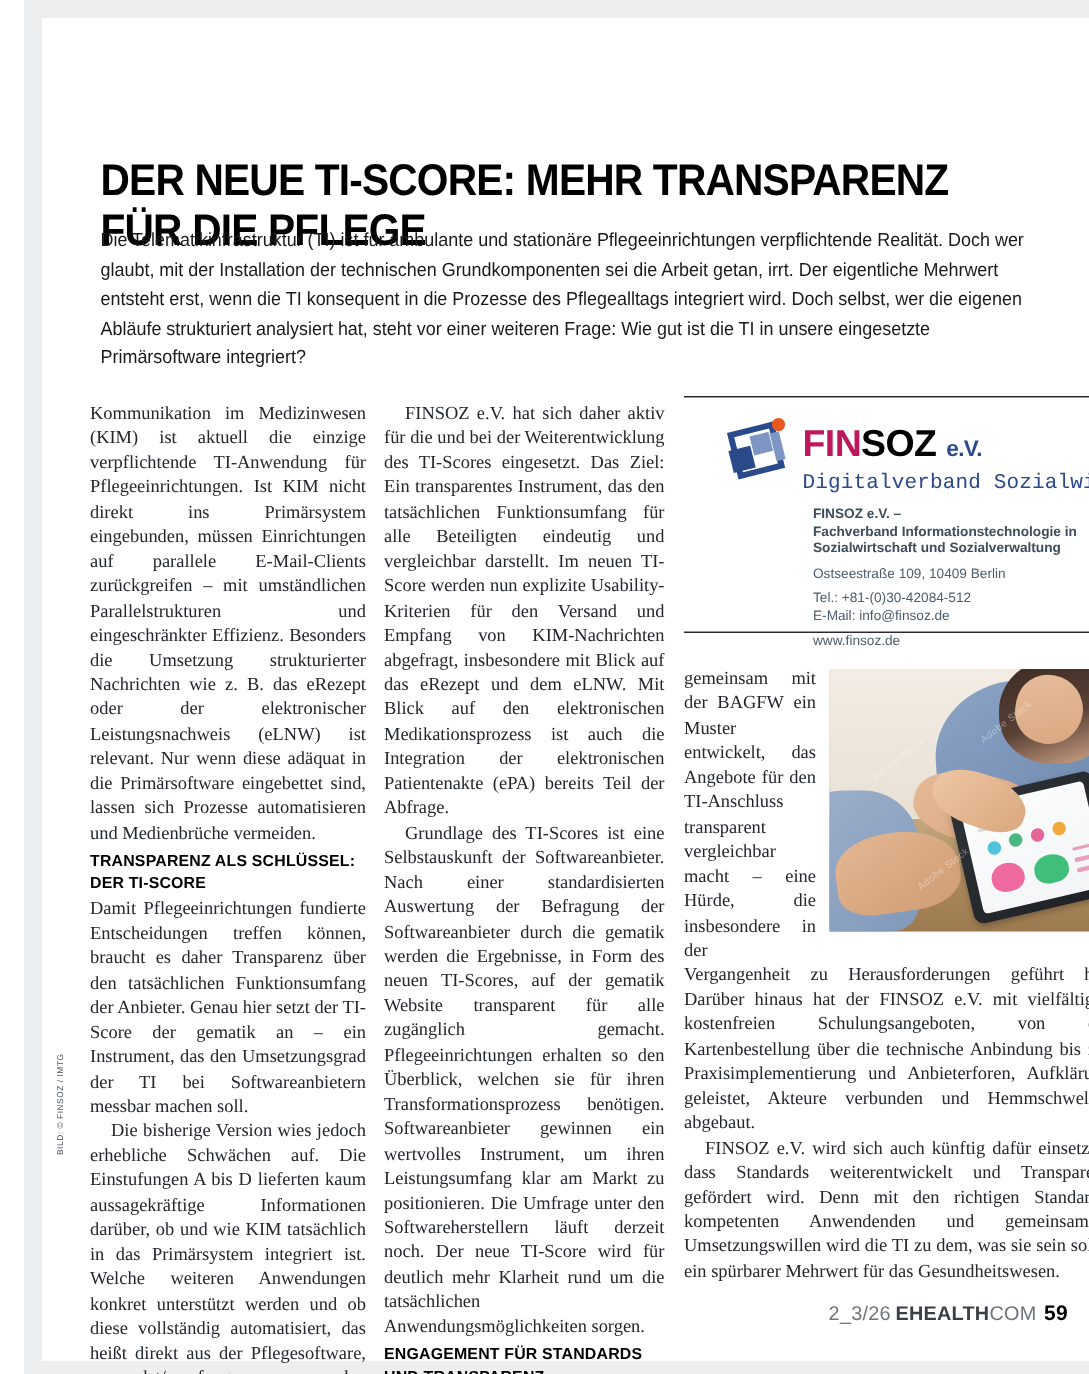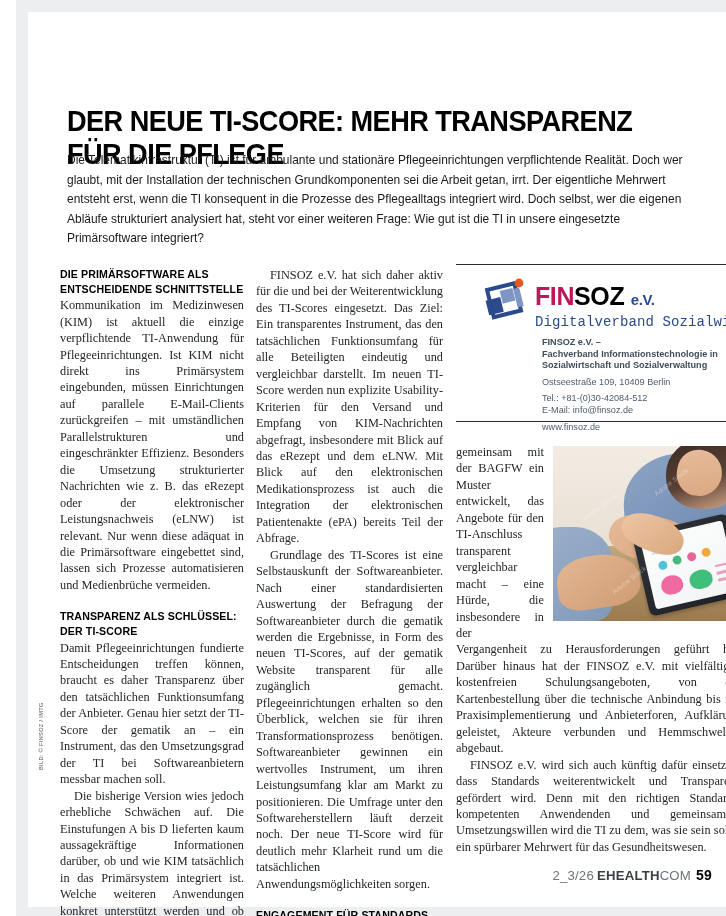--- a/index.html
+++ b/index.html
@@ -90,21 +90,21 @@
     font-family: "Liberation Sans", sans-serif;
     font-weight: bold;
     font-size: 10.6px;
     line-height: 14.6px;
     letter-spacing: 0.12px;
     color: #000000;
     text-align: left;
     margin: 0 0 1px 0;
     text-transform: uppercase;
   }
-  .subhead.spaced { margin-top: 16px; }
+  .subhead.spaced { margin-top: 4px; }
   p.body {
     margin: 0;
   }
   p.body.indent { text-indent: 14px; }
 
   
   .photo {
     float: right;
     width: 188px;
     height: 175px;
@@ -309,21 +309,20 @@
   <div class="bleed-right"></div>
   <div class="bleed-bottom"></div>
 
   <div class="sheet"></div>
 
   <h1 class="headline">DER NEUE TI-SCORE: MEHR TRANSPARENZ FÜR DIE PFLEGE</h1>
 
   <div class="standfirst">Die Telematikinfrastruktur (TI) ist für ambulante und stationäre Pflegeeinrichtungen verpflichtende Realität. Doch wer glaubt, mit der Installation der technischen Grundkomponenten sei die Arbeit getan, irrt. Der eigentliche Mehrwert entsteht erst, wenn die TI konsequent in die Prozesse des Pflegealltags integriert wird. Doch selbst, wer die eigenen Abläufe strukturiert analysiert hat, steht vor einer weiteren Frage: Wie gut ist die TI in unsere eingesetzte Primärsoftware integriert?</div>
 
   <div class="col col-1">
-    <div class="subhead">DIE PRIMÄRSOFTWARE ALS ENTSCHEIDENDE SCHNITTSTELLE</div>
     <p class="body">Kommunikation im Medizinwesen (KIM) ist aktuell die einzige verpflichtende TI-Anwendung für Pflegeeinrichtungen. Ist KIM nicht direkt ins Primärsystem eingebunden, müssen Einrichtungen auf parallele E-Mail-Clients zurückgreifen – mit umständlichen Parallelstrukturen und eingeschränkter Effizienz. Besonders die Umsetzung strukturierter Nachrichten wie z. B. das eRezept oder der elektronischer Leistungsnachweis (eLNW) ist relevant. Nur wenn diese adäquat in die Primärsoftware eingebettet sind, lassen sich Prozesse automatisieren und Medienbrüche vermeiden.</p>
     <div class="subhead spaced">TRANSPARENZ ALS SCHLÜSSEL: DER TI-SCORE</div>
     <p class="body">Damit Pflegeeinrichtungen fundierte Entscheidungen treffen können, braucht es daher Transparenz über den tatsächlichen Funktionsumfang der Anbieter. Genau hier setzt der TI-Score der gematik an – ein Instrument, das den Umsetzungsgrad der TI bei Softwareanbietern messbar machen soll.</p>
     <p class="body indent">Die bisherige Version wies jedoch erhebliche Schwächen auf. Die Einstufungen A bis D lieferten kaum aussagekräftige Informationen darüber, ob und wie KIM tatsächlich in das Primärsystem integriert ist. Welche weiteren Anwendungen konkret unterstützt werden und ob diese vollständig automatisiert, das heißt direkt aus der Pflegesoftware, versendet/empfangen werden können, blieb für Enduser lange im Dunkeln.</p>
   </div>
 
   <div class="col col-2">
     <p class="body indent">FINSOZ e.V. hat sich daher aktiv für die und bei der Weiterentwicklung des TI-Scores eingesetzt. Das Ziel: Ein transparentes Instrument, das den tatsächlichen Funktionsumfang für alle Beteiligten eindeutig und vergleichbar darstellt. Im neuen TI-Score werden nun explizite Usability-Kriterien für den Versand und Empfang von KIM-Nachrichten abgefragt, insbesondere mit Blick auf das eRezept und dem eLNW. Mit Blick auf den elektronischen Medikationsprozess ist auch die Integration der elektronischen Patientenakte (ePA) bereits Teil der Abfrage.</p>
     <p class="body indent">Grundlage des TI-Scores ist eine Selbstauskunft der Softwareanbieter. Nach einer standardisierten Auswertung der Befragung der Softwareanbieter durch die gematik werden die Ergebnisse, in Form des neuen TI-Scores, auf der gematik Website transparent für alle zugänglich gemacht. Pflegeeinrichtungen erhalten so den Überblick, welchen sie für ihren Transformationsprozess benötigen. Softwareanbieter gewinnen ein wertvolles Instrument, um ihren Leistungsumfang klar am Markt zu positionieren. Die Umfrage unter den Softwareherstellern läuft derzeit noch. Der neue TI-Score wird für deutlich mehr Klarheit rund um die tatsächlichen Anwendungsmöglichkeiten sorgen.</p>
     <div class="subhead spaced">ENGAGEMENT FÜR STANDARDS UND TRANSPARENZ</div>

